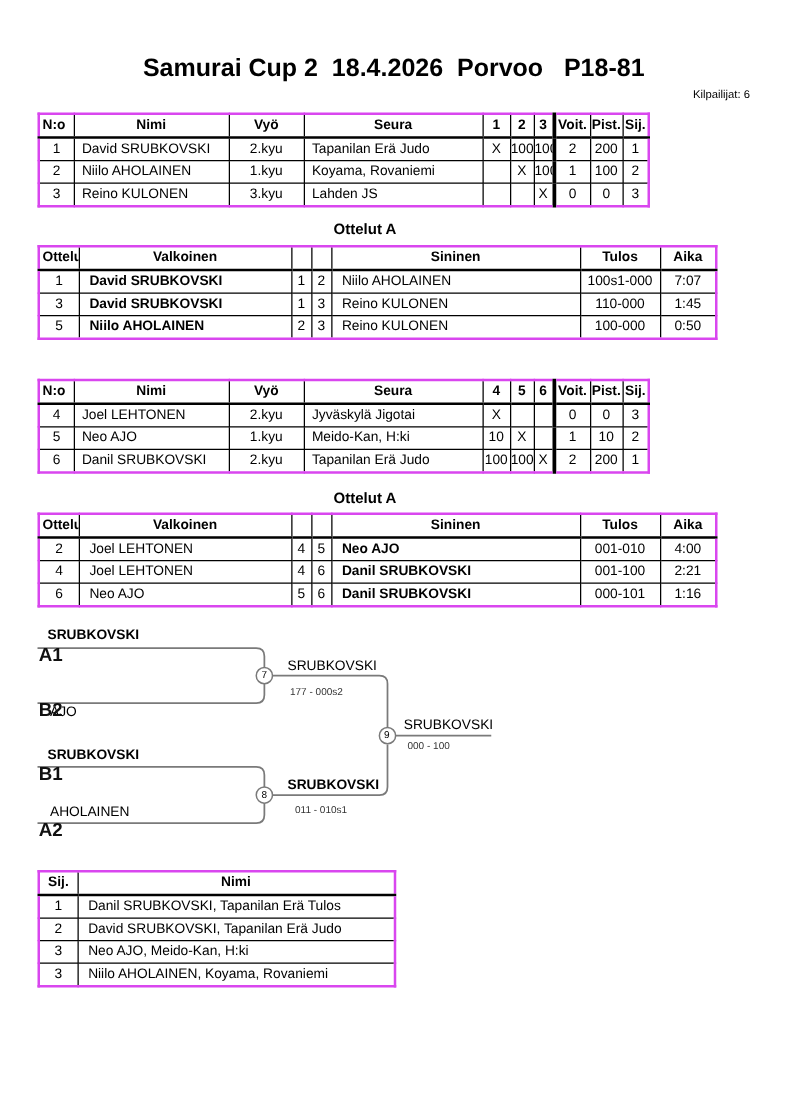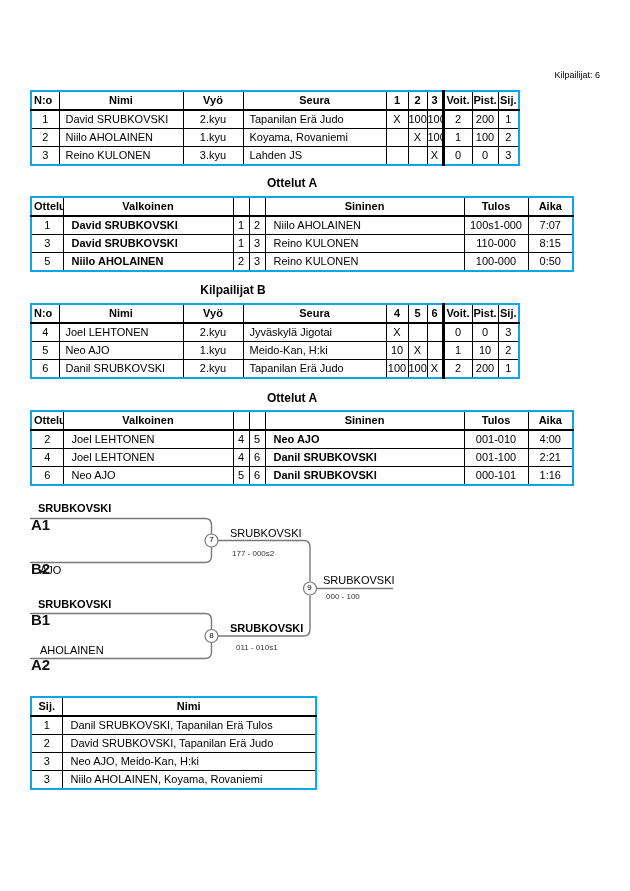--- a/index.html
+++ b/index.html
@@ -2,41 +2,42 @@
 <html><head>
 <meta charset="utf-8">
 <style>
   html,body{margin:0;padding:0;background:#fff;}
   .page{position:relative;width:630px;height:891px;background:#fff;
         font-family:"Liberation Sans",sans-serif;color:#000;overflow:hidden;}
   .abs{position:absolute;}
   .title{top:44px;left:0;width:630px;text-align:center;font-size:20px;font-weight:bold;white-space:pre;}
   .note{top:70px;right:30px;font-size:9px;}
   .sec-h{font-size:12px;font-weight:bold;text-align:center;}
-  table{border-collapse:collapse;table-layout:fixed;border:2px solid #0ea5e9;background:#fff;}
+  table{border-collapse:collapse;table-layout:fixed;border:2px solid #d946ef;background:#fff;}
   td,th{border:1px solid #000;font-size:11px;height:17px;line-height:17px;padding:0;
         overflow:hidden;white-space:nowrap;font-weight:normal;}
   th{font-weight:bold;border-bottom:2px solid #000;}
   .c{text-align:center;}
   .l{text-align:left;padding-left:6px;}
   .l8{text-align:left;padding-left:8px;}
   .hl{text-align:left;padding-left:2px;}
   .sep{border-left:3px solid #000;}
   .b{font-weight:bold;}
   .bk-name{font-size:11px;line-height:12px;white-space:nowrap;}
   .bk-tag{font-size:15px;line-height:10px;color:#111;font-weight:bold;}
   .bk-score{font-size:8px;line-height:9px;color:#333;white-space:nowrap;}
   .bk-num{font-size:8px;line-height:10px;text-align:center;width:13px;}
   svg{display:block;}
 </style>
 </head>
 <body>
 
 <div class="page">
 
+  <div class="abs title">Samurai Cup 2  18.4.2026  Porvoo   P18-81</div>
   <div class="abs note">Kilpailijat: 6</div>
 
   <table class="abs" style="top:90px;left:30px;width:488px;">
     <colgroup>
         <col style="width:28px">
         <col style="width:124px">
         <col style="width:60px">
         <col style="width:143px">
         <col style="width:22px">
         <col style="width:19px">
@@ -136,36 +137,35 @@
           <td class="c">7:07</td>
         </tr>
 
         <tr>
           <td class="c">3</td>
           <td class="l8 b">David SRUBKOVSKI</td>
           <td class="c">1</td>
           <td class="c">3</td>
           <td class="l8">Reino KULONEN</td>
           <td class="c">110-000</td>
-          <td class="c">8:15</td>
+          <td class="c">1:45</td>
         </tr>
 
         <tr>
           <td class="c">5</td>
           <td class="l8 b">Niilo AHOLAINEN</td>
           <td class="c">2</td>
           <td class="c">3</td>
           <td class="l8">Reino KULONEN</td>
           <td class="c">100-000</td>
           <td class="c">0:50</td>
         </tr>
       </tbody>
   </table>
 
-  <div class="abs sec-h" style="top:283px;left:30px;width:406px;">Kilpailijat B</div>
   <table class="abs" style="top:303px;left:30px;width:488px;">
     <colgroup>
         <col style="width:28px">
         <col style="width:124px">
         <col style="width:60px">
         <col style="width:143px">
         <col style="width:22px">
         <col style="width:19px">
         <col style="width:16px">
         <col style="width:29px">

